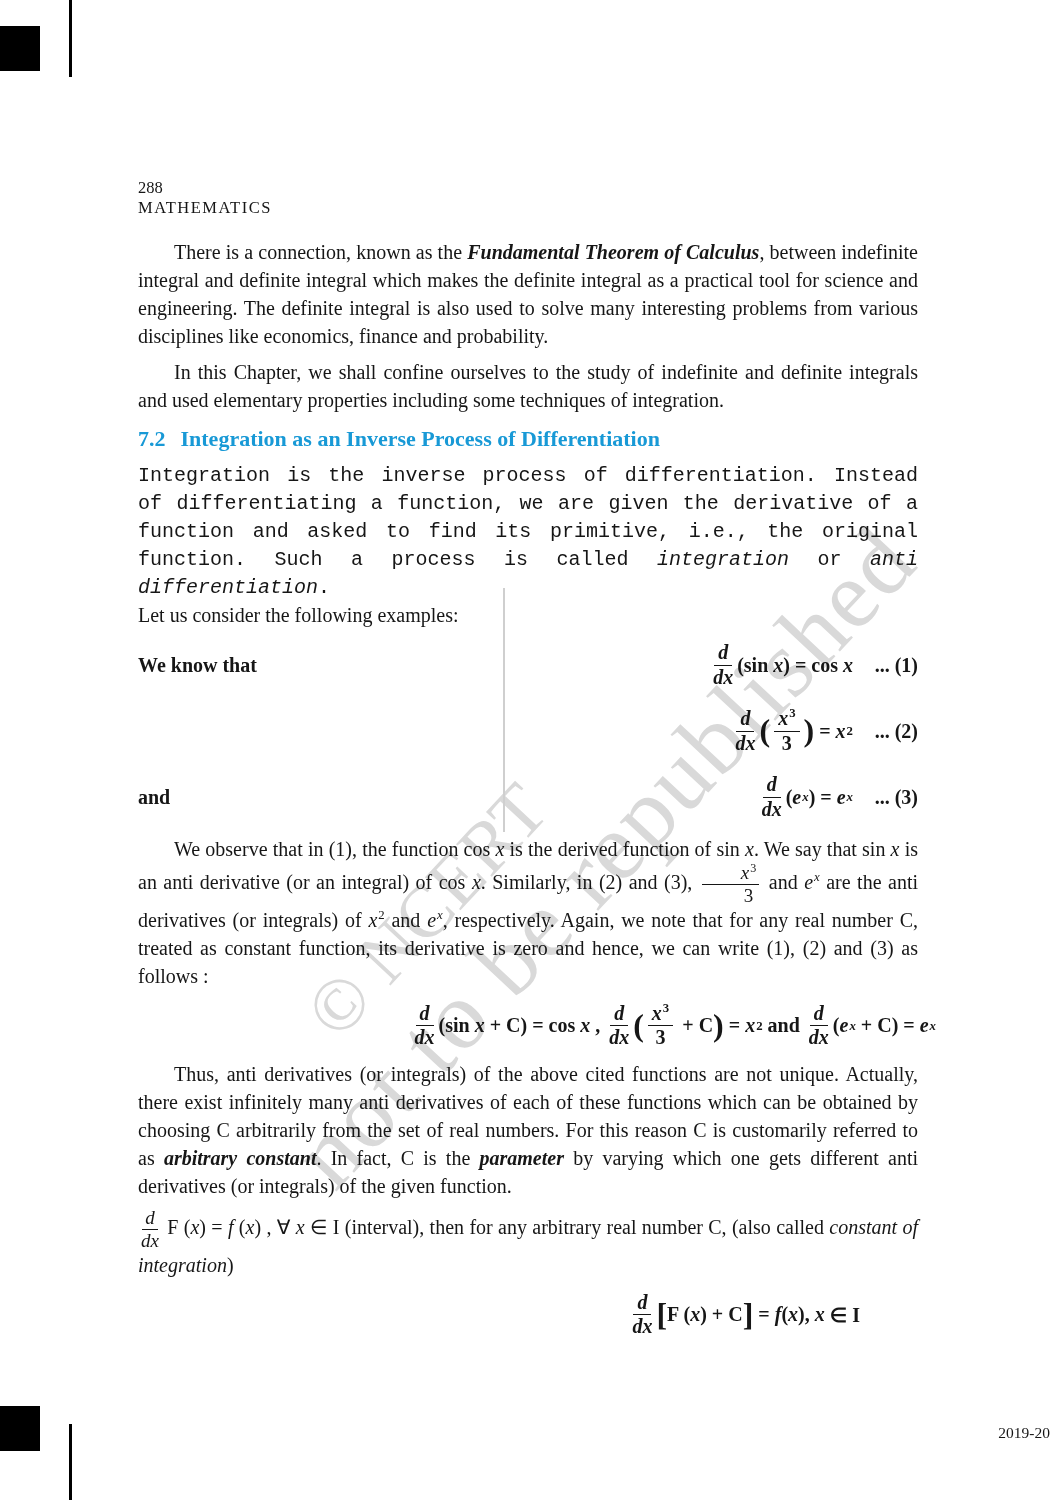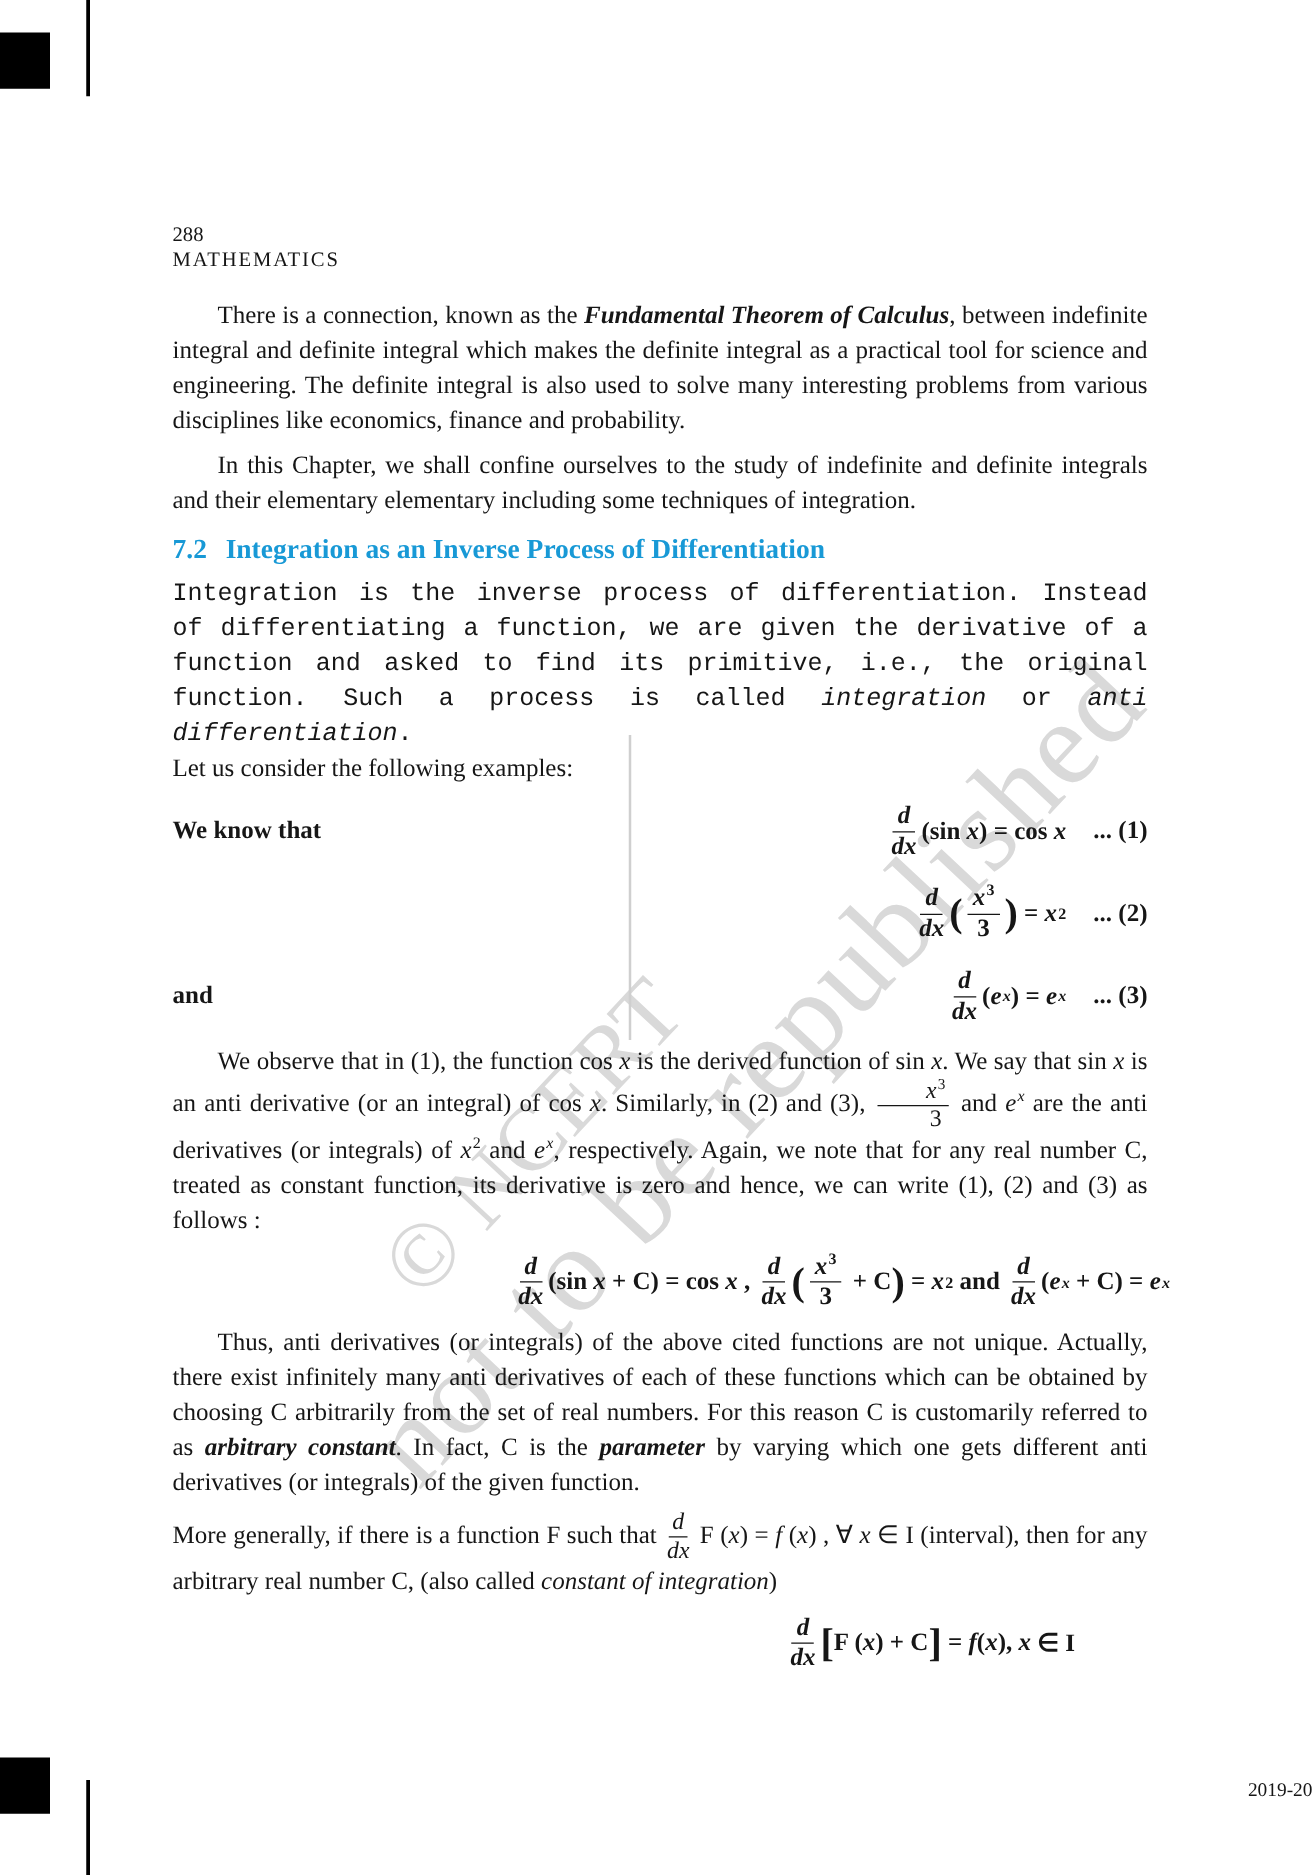--- a/index.html
+++ b/index.html
@@ -90,21 +90,21 @@
 
 <div class="content">
 
   <header class="page-header">
     <span class="pnum">288</span>
     <span class="ptitle">MATHEMATICS</span>
   </header>
 
   <p class="para indent"><span>There is a connection, known as the </span><span class="bi">Fundamental Theorem of Calculus</span><span>, between indefinite integral and definite integral which makes the definite integral as a practical tool for science and engineering. The definite integral is also used to solve many interesting problems from various disciplines like economics, finance and probability.</span></p>
 
-  <p class="para indent"><span>In this Chapter, we shall confine ourselves to the study of indefinite and definite integrals and their elementary elementary including some techniques of integration.</span></p>
+  <p class="para indent"><span>In this Chapter, we shall confine ourselves to the study of indefinite and definite integrals and used elementary properties including some techniques of integration.</span></p>
 
   <h2 class="sec-head"><span class="sec-num">7.2</span><span>Integration as an Inverse Process of Differentiation</span></h2>
 
   <p class="para" style="margin-bottom:2px;font-family:Liberation Mono, monospace;"><span>Integration is the inverse process of differentiation. Instead of differentiating a function, we are given the derivative of a function and asked to find its primitive, i.e., the original function. Such a process is called </span><span class="it">integration</span><span> or </span><span class="it">anti differentiation</span><span>.</span></p>
 
   <p class="lead-line"><span>Let us consider the following examples:</span></p>
 
   <div class="eqrow">
     <span class="eq-label">We know that</span>
     <span class="eq-math off-l">
@@ -195,21 +195,21 @@
         <span class="v">e</span>
         <span class="sup v">x</span>
         <span class="pre"> + C) = </span>
         <span class="v">e</span>
         <span class="sup v">x</span>
       </span>
   </div>
 
   <p class="para indent" style="margin-top:4px;"><span>Thus, anti derivatives (or integrals) of the above cited functions are not unique. Actually, there exist infinitely many anti derivatives of each of these functions which can be obtained by choosing C arbitrarily from the set of real numbers. For this reason C is customarily referred to as </span><span class="bi">arbitrary constant</span><span>. In fact, C is the </span><span class="bi">parameter</span><span> by varying which one gets different anti derivatives (or integrals) of the given function.</span></p>
 
-  <p class="para" style="margin-top:8px;"><span>More generally, if there is a function F such that </span><span class="mathline">
+  <p class="para" style="margin-top:8px;"><span class="mathline">
         <span class="inline-frac v">
           <span class="fn">d</span>
           <span class="fd">dx</span>
         </span>
       </span><span class="pre"> F (</span><span class="v">x</span><span class="pre">) = </span><span class="v">f</span><span class="pre"> (</span><span class="v">x</span><span class="pre">) , </span><span>∀ </span><span class="v">x</span><span> ∈ I (interval), then for any arbitrary real number C, (also called </span><span class="it">constant of integration</span><span>)</span></p>
 
   <div class="eqrow" style="margin:8px 0;">
     <span class="eq-math off-f">
         <span class="frac v">
           <span class="fn">d</span>

